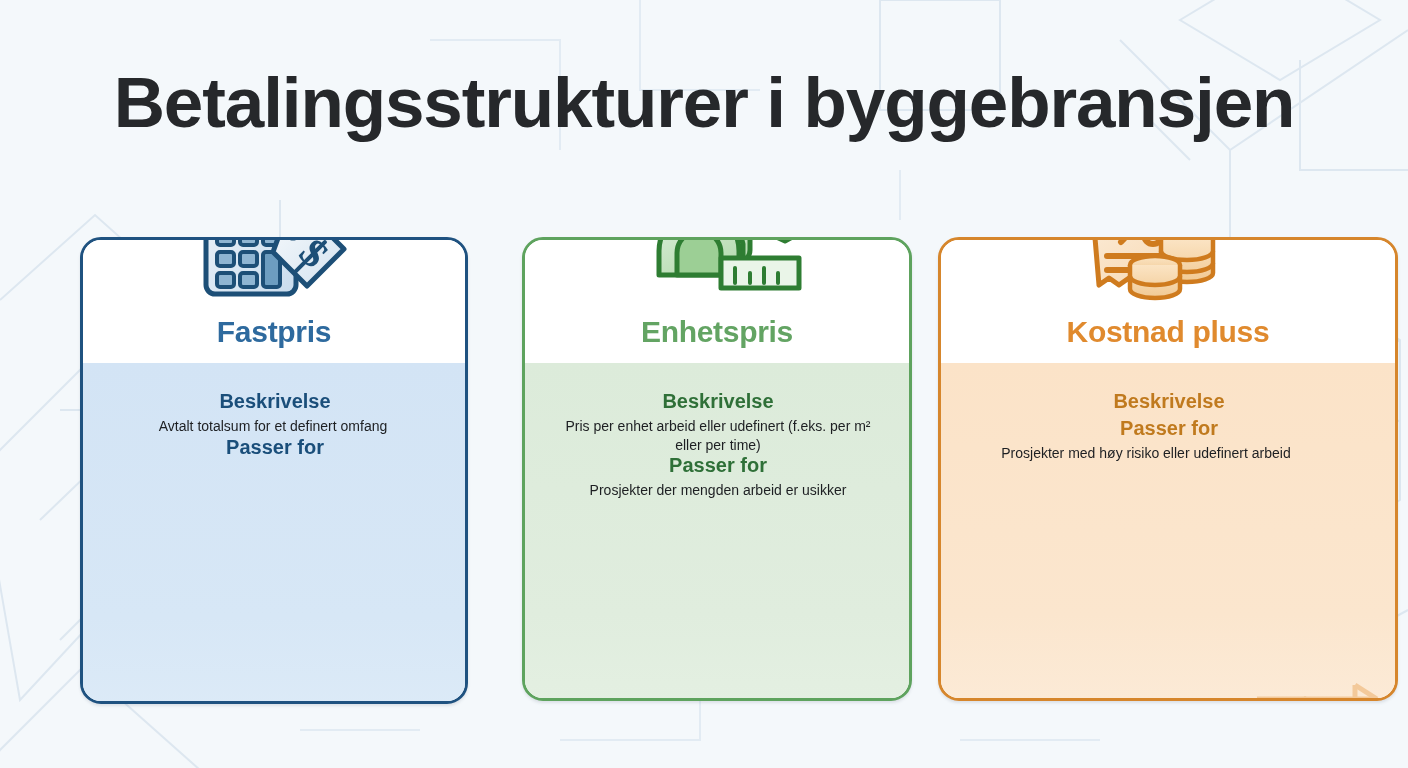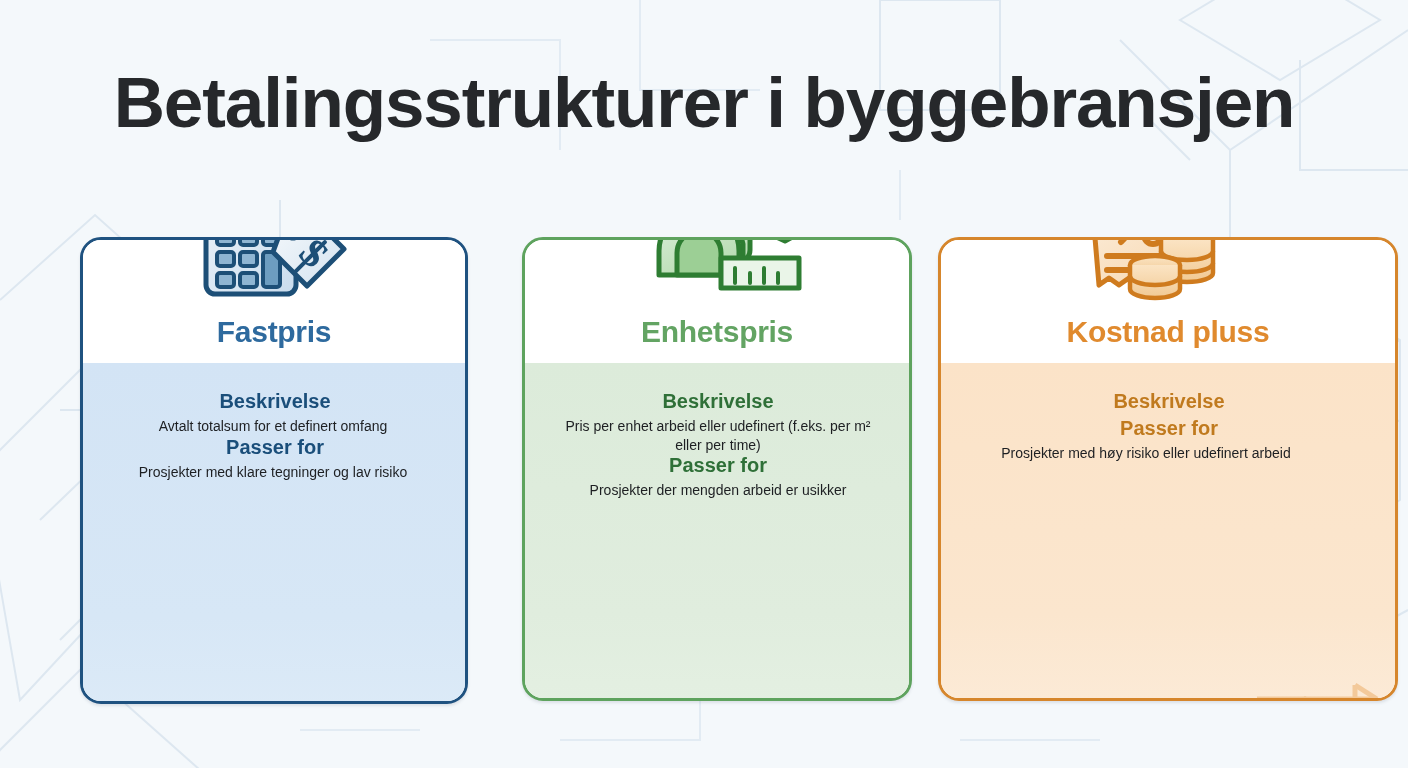--- a/index.html
+++ b/index.html
@@ -214,21 +214,20 @@
         <circle cx="91" cy="55" r="13" fill="#d3e4f5"></circle>
       </svg>
 
       <div class="field">
         <div class="field-label">Beskrivelse</div>
         <div class="field-text">Avtalt totalsum for et definert omfang</div>
       </div>
 
       <div class="field">
         <div class="field-label">Passer for</div>
-        <div class="field-text">Prosjekter med klare tegninger og lav risiko</div>
       </div>
     </div>
   </div>
 
   <div class="card c2">
 
     <div class="card-head">
 
       <svg class="card-icon" width="170" height="125" viewBox="0 0 170 125" xmlns="http://www.w3.org/2000/svg">
         <defs>

